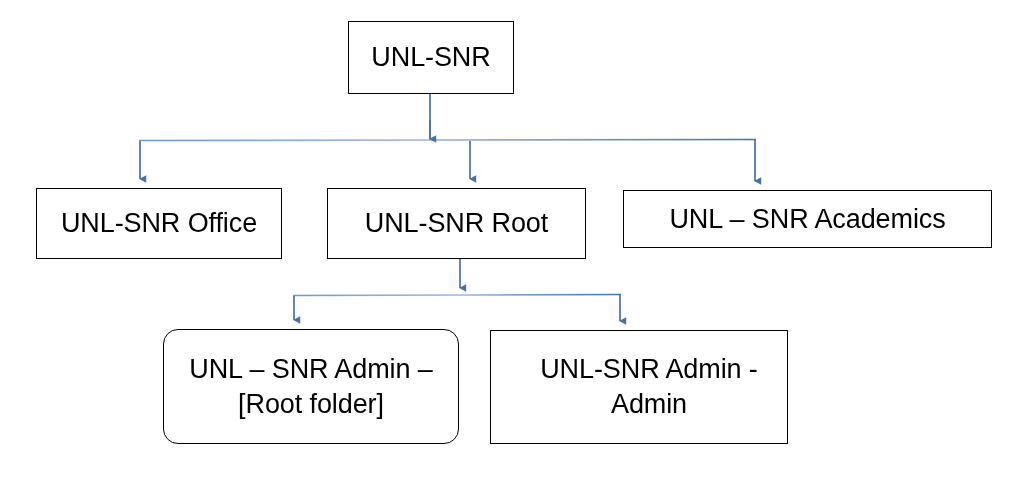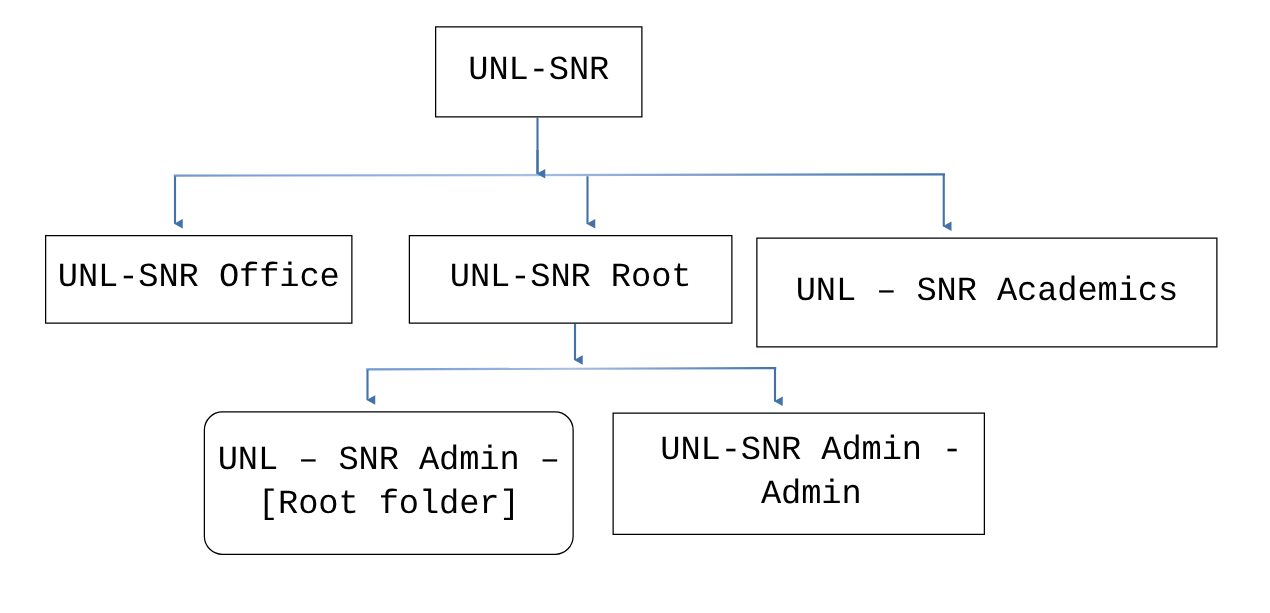--- a/index.html
+++ b/index.html
@@ -36,31 +36,30 @@
     font-family: "Liberation Sans", sans-serif;
     font-size: 27px;
     line-height: 1.28;
     letter-spacing: -0.1px;
     padding: 0 8px;
     z-index: 2;
   }
   .node span {
     display: block;
     width: 100%;
-    font-family: Liberation Mono, monospace;
   }
   
   #node-root      { left: 348px; top: 21px;  width: 166px; height: 73px; }
   
   #node-office    { left: 36px;  top: 188px; width: 246px; height: 71px; }
   #node-admin     { left: 327px; top: 188px; width: 259px; height: 71px; }
-  #node-academics { left: 605px; top: 190px; width: 369px; height: 88px; }
+  #node-academics { left: 623px; top: 190px; width: 369px; height: 58px; }
   
   #node-root-folder { left: 163px; top: 329px; width: 296px; height: 115px; border-radius: 15px; }
-  #node-admin-admin { left: 490px; top: 330px; width: 298px; height: 98px; padding-left: 28px; }
+  #node-admin-admin { left: 490px; top: 330px; width: 298px; height: 114px; padding-left: 28px; }
 </style>
 </head>
 <body>
 
 <div id="canvas">
 
   <svg id="connectors" viewBox="0 0 1016 490" width="1016" height="490" xmlns="http://www.w3.org/2000/svg">
     <defs>
       <marker id="arrowhead" markerWidth="9" markerHeight="9" refX="4.2" refY="7.4" orient="auto" markerUnits="userSpaceOnUse">
         <path d="M 0.4 1.2 L 8.0 1.2 L 4.2 8.2 Z" fill="#4472a8"></path>

